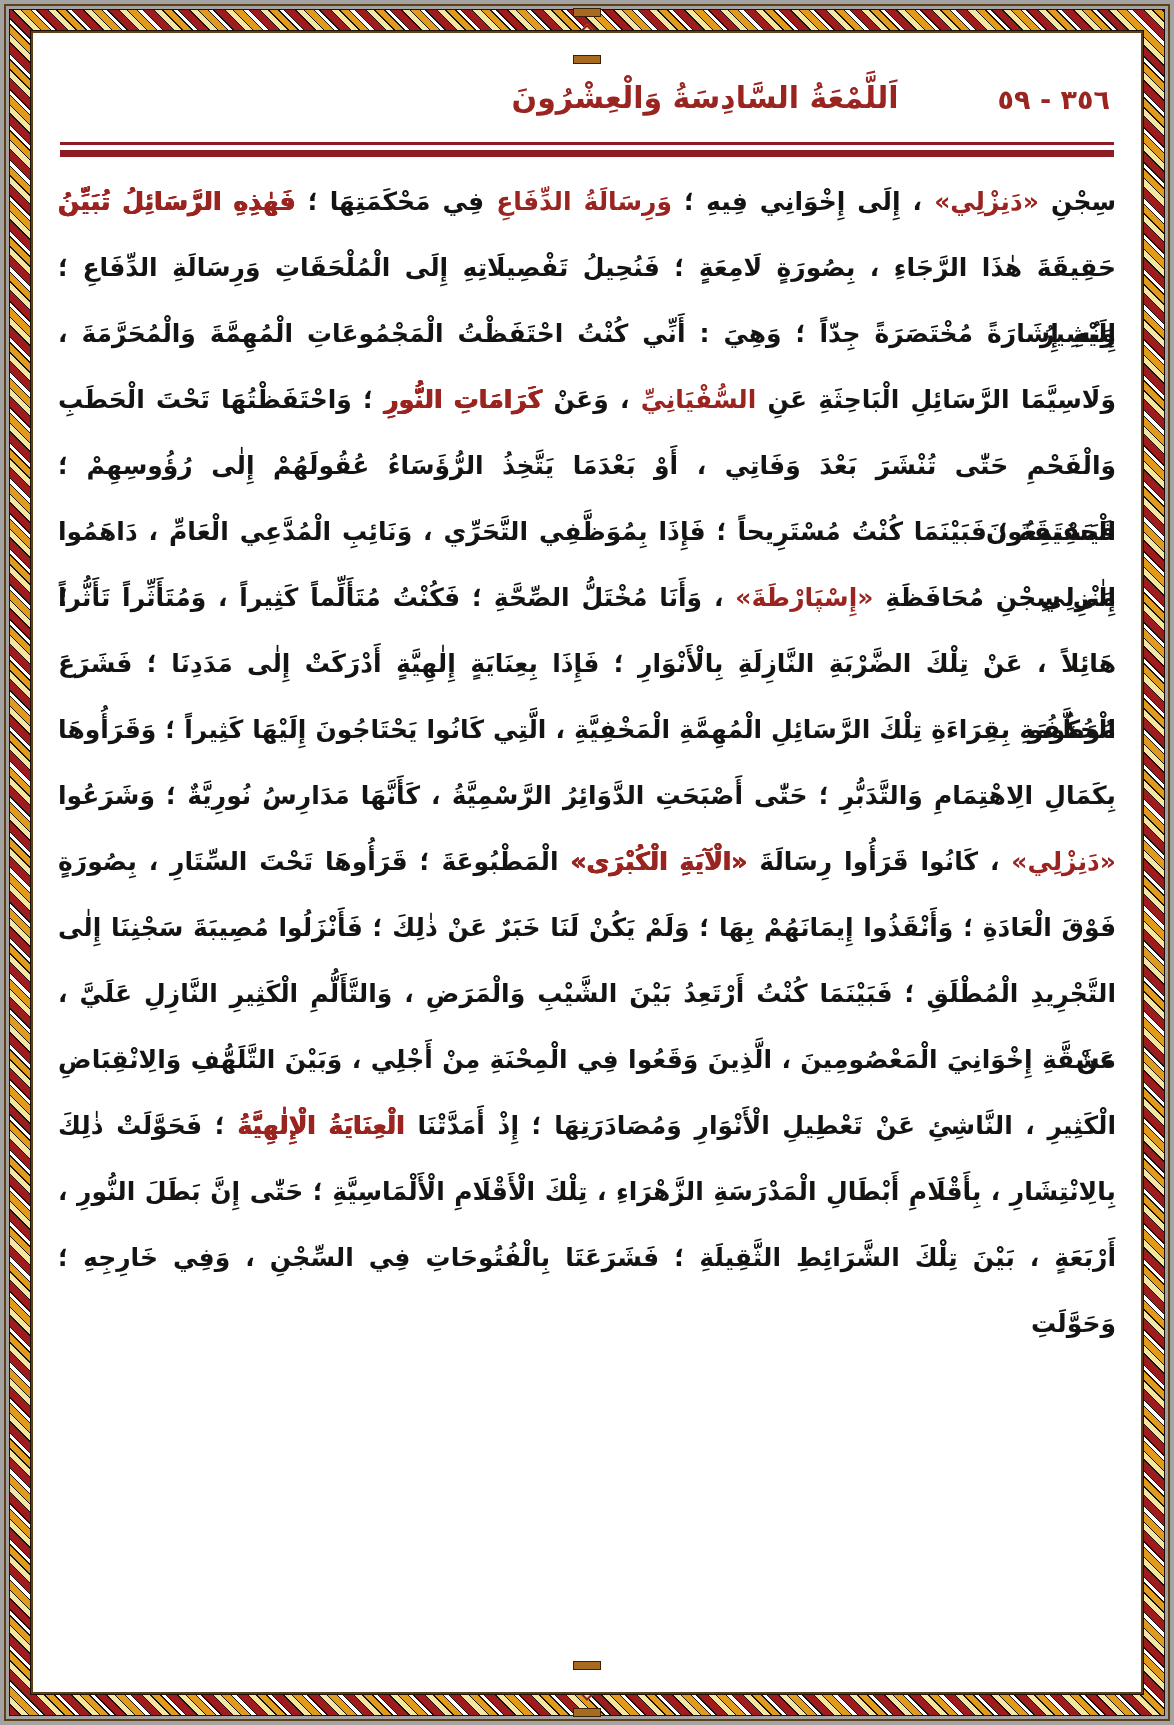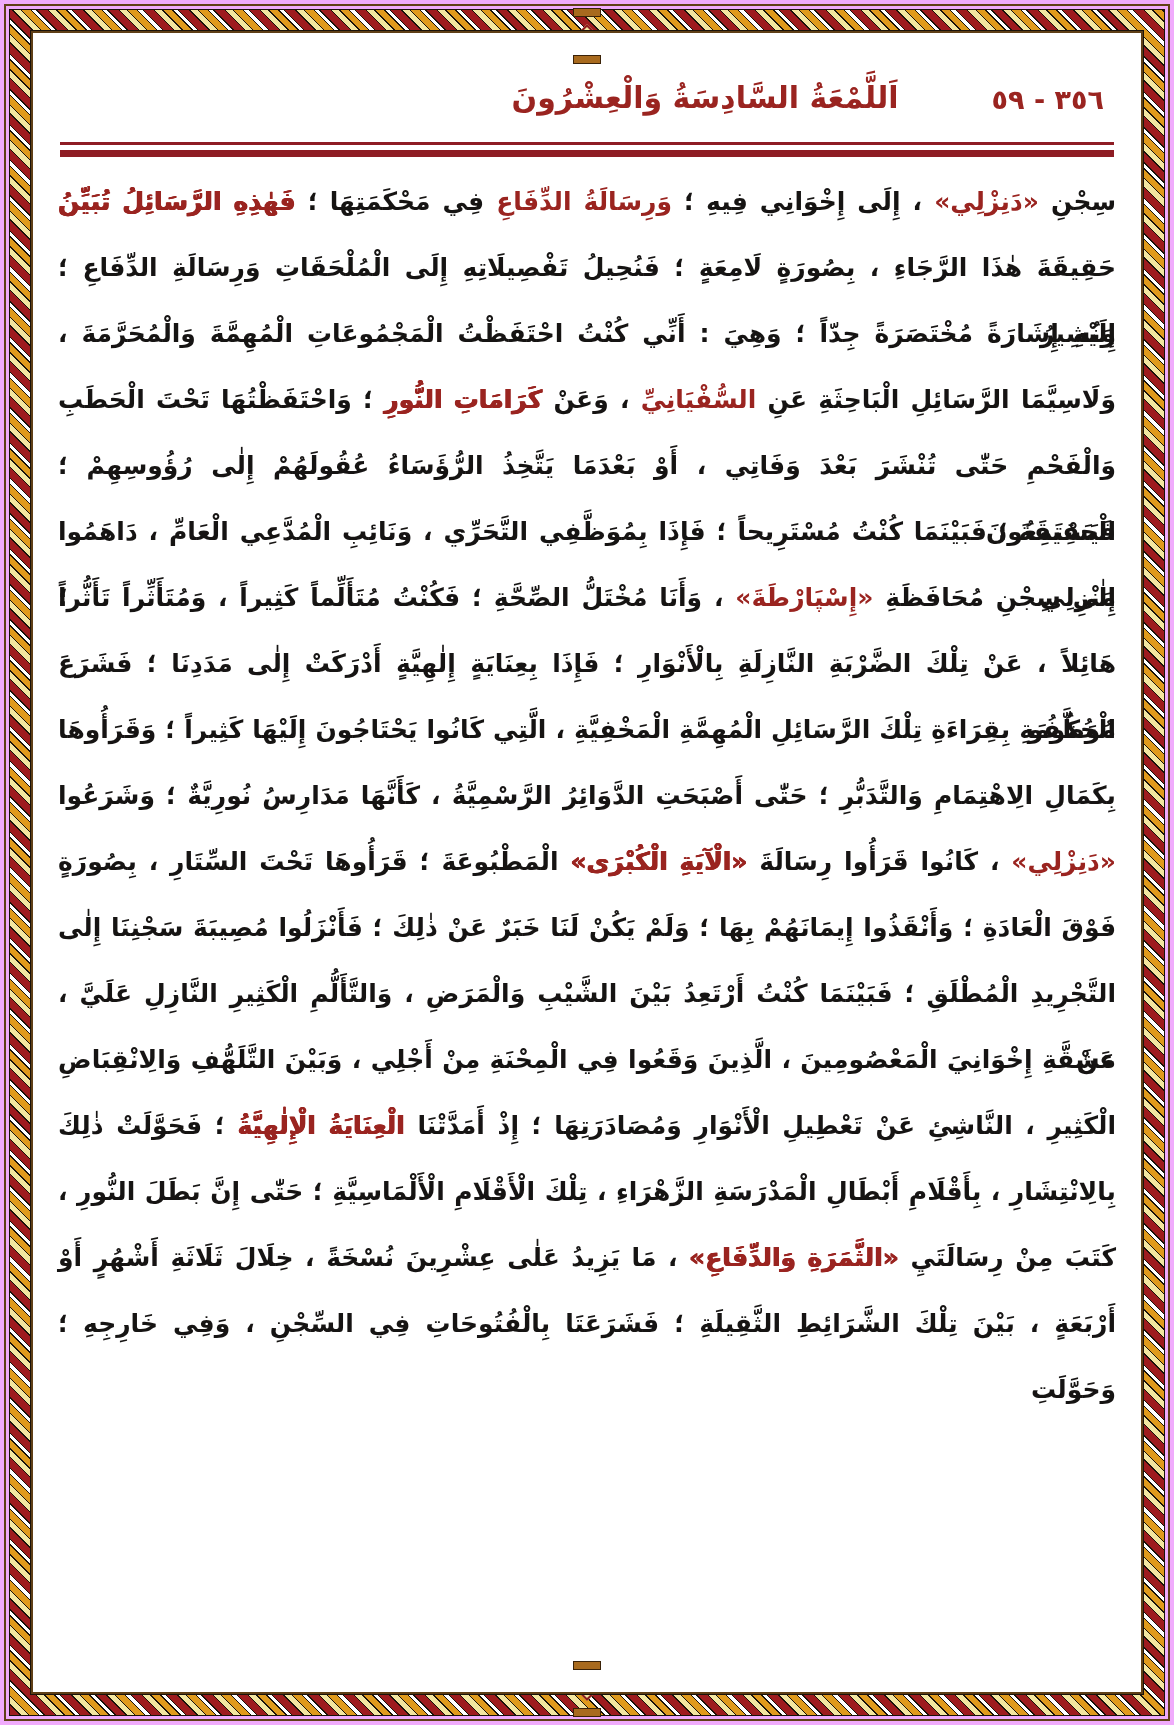--- a/index.html
+++ b/index.html
@@ -1,17 +1,17 @@
 <!DOCTYPE html>
 <html lang="ar"><head>
 <meta charset="utf-8">
 <style>
   html, body { margin:0; padding:0; background:#ffffff; }
   .page {
-    position:relative; width:1174px; height:1725px; background:#f0abfc;
+    position:relative; width:1174px; height:1725px; background:#a3a3a3;
     font-family:"DejaVu Sans", sans-serif; overflow:hidden;
   }
   
   .frame {
     position:absolute; inset:4px;
     border:2px solid #5f3f16;
   }
   .band {
     position:absolute; inset:3px;
     border:1px solid #1a120a;
@@ -47,21 +47,21 @@
     direction:rtl; color:#161413;
   }
   .header { position:relative; height:104px; }
   .title {
     position:absolute; top:48px; left:50%;
     transform:translateX(calc(-50% + 118px));
     white-space:nowrap;
     font-size:30px; font-weight:bold; color:#9a2420;
   }
   .page-number {
-    position:absolute; top:52px; right:12px;
+    position:absolute; top:52px; right:6px;
     font-size:27px; font-weight:bold; color:#9a2420;
     white-space:nowrap;
   }
   .divider { margin:6px 2px 0; }
   .divider .thin  { height:3px; background:#8e1c24; }
   .divider .gap   { height:5px; }
   .divider .thick { height:7px; background:#8e1c24; }
   .body-text { margin-top:12px; font-weight:bold; }
   .line {
     height:66px; line-height:66px; font-size:25px;
@@ -109,17 +109,16 @@
         <div class="line"><span>إِلٰى سِجْنِ مُحَافَظَةِ </span><span class="red">«إِسْپَارْطَةَ»</span><span> ، وَأَنَا مُخْتَلُّ الصِّحَّةِ ؛ فَكُنْتُ مُتَأَلِّماً كَثِيراً ، وَمُتَأَثِّراً تَأَثُّراً</span></div>
         <div class="line"><span>هَائِلاً ، عَنْ تِلْكَ الضَّرْبَةِ النَّازِلَةِ بِالْأَنْوَارِ ؛ فَإِذَا بِعِنَايَةٍ إِلٰهِيَّةٍ أَدْرَكَتْ إِلٰى مَدَدِنَا ؛ فَشَرَعَ مُوَظَّفُو</span></div>
         <div class="line"><span>الْحُكُومَةِ بِقِرَاءَةِ تِلْكَ الرَّسَائِلِ الْمُهِمَّةِ الْمَخْفِيَّةِ ، الَّتِي كَانُوا يَحْتَاجُونَ إِلَيْهَا كَثِيراً ؛ وَقَرَأُوهَا</span></div>
         <div class="line"><span>بِكَمَالِ الِاهْتِمَامِ وَالتَّدَبُّرِ ؛ حَتّٰى أَصْبَحَتِ الدَّوَائِرُ الرَّسْمِيَّةُ ، كَأَنَّهَا مَدَارِسُ نُورِيَّةٌ ؛ وَشَرَعُوا</span></div>
         <div class="line"><span class="red">«دَنِزْلِي»</span><span> ، كَانُوا قَرَأُوا رِسَالَةَ </span><span class="red b">«الْآيَةِ الْكُبْرَى»</span><span> الْمَطْبُوعَةَ ؛ قَرَأُوهَا تَحْتَ السِّتَارِ ، بِصُورَةٍ</span></div>
         <div class="line"><span>فَوْقَ الْعَادَةِ ؛ وَأَنْقَذُوا إِيمَانَهُمْ بِهَا ؛ وَلَمْ يَكُنْ لَنَا خَبَرٌ عَنْ ذٰلِكَ ؛ فَأَنْزَلُوا مُصِيبَةَ سَجْنِنَا إِلٰى</span></div>
         <div class="line"><span>التَّجْرِيدِ الْمُطْلَقِ ؛ فَبَيْنَمَا كُنْتُ أَرْتَعِدُ بَيْنَ الشَّيْبِ وَالْمَرَضِ ، وَالتَّأَلُّمِ الْكَثِيرِ النَّازِلِ عَلَيَّ ، عَنْ</span></div>
         <div class="line"><span>مَشَقَّةِ إِخْوَانِيَ الْمَعْصُومِينَ ، الَّذِينَ وَقَعُوا فِي الْمِحْنَةِ مِنْ أَجْلِي ، وَبَيْنَ التَّلَهُّفِ وَالِانْقِبَاضِ</span></div>
         <div class="line"><span>الْكَثِيرِ ، النَّاشِئِ عَنْ تَعْطِيلِ الْأَنْوَارِ وَمُصَادَرَتِهَا ؛ إِذْ أَمَدَّتْنَا </span><span class="red b">الْعِنَايَةُ الْإِلٰهِيَّةُ</span><span> ؛ فَحَوَّلَتْ ذٰلِكَ</span></div>
         <div class="line"><span>بِالِانْتِشَارِ ، بِأَقْلَامِ أَبْطَالِ الْمَدْرَسَةِ الزَّهْرَاءِ ، تِلْكَ الْأَقْلَامِ الْأَلْمَاسِيَّةِ ؛ حَتّٰى إِنَّ بَطَلَ النُّورِ ،</span></div>
-        <div class="line"><span>كَتَبَ مِنْ رِسَالَتَيِ </span><span class="red b">«الثَّمَرَةِ وَالدِّفَاعِ»</span><span> ، مَا يَزِيدُ عَلٰى عِشْرِينَ نُسْخَةً ، خِلَالَ ثَلَاثَةِ أَشْهُرٍ أَوْ</span></div>
         <div class="line"><span>أَرْبَعَةٍ ، بَيْنَ تِلْكَ الشَّرَائِطِ الثَّقِيلَةِ ؛ فَشَرَعَتَا بِالْفُتُوحَاتِ فِي السِّجْنِ ، وَفِي خَارِجِهِ ؛ وَحَوَّلَتِ</span></div>
       </div>
   </div>
 </div>
 
 </body></html>

